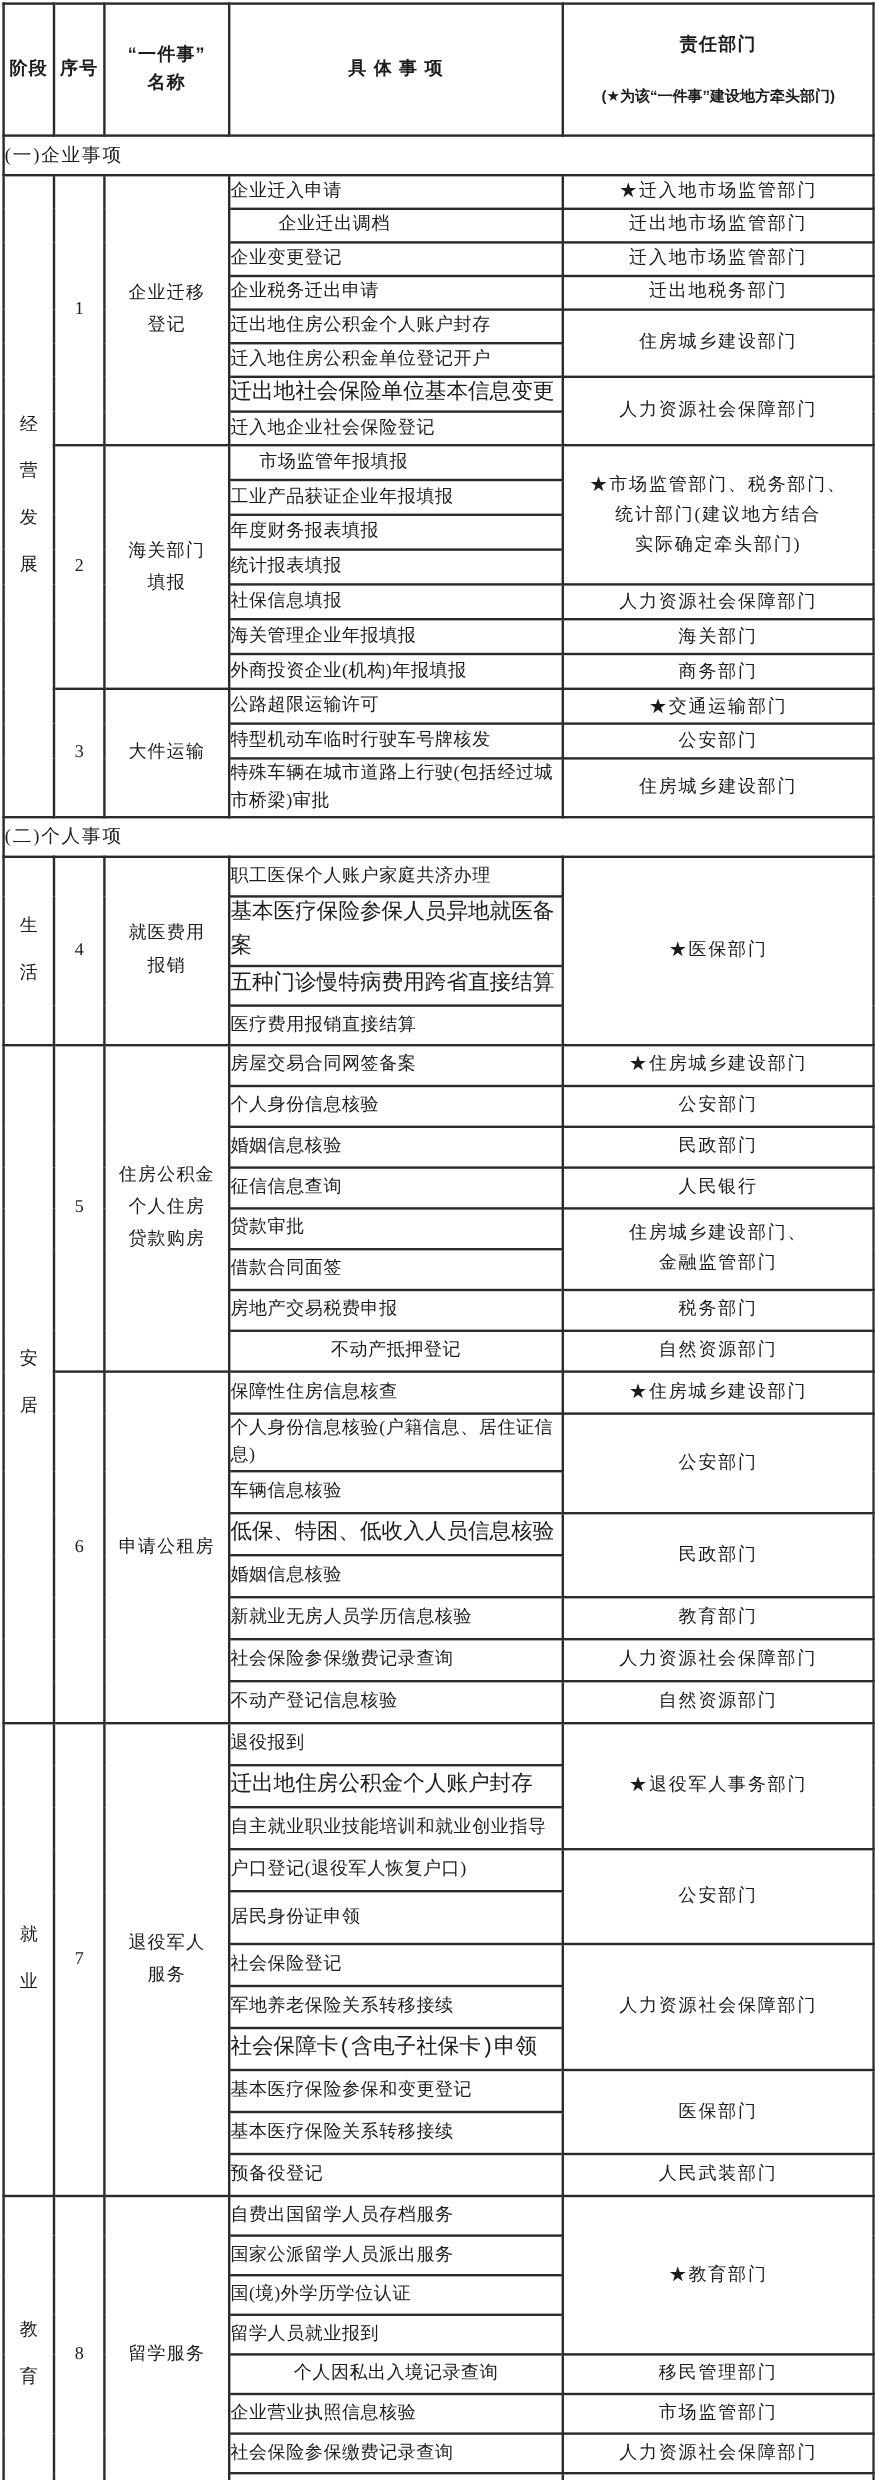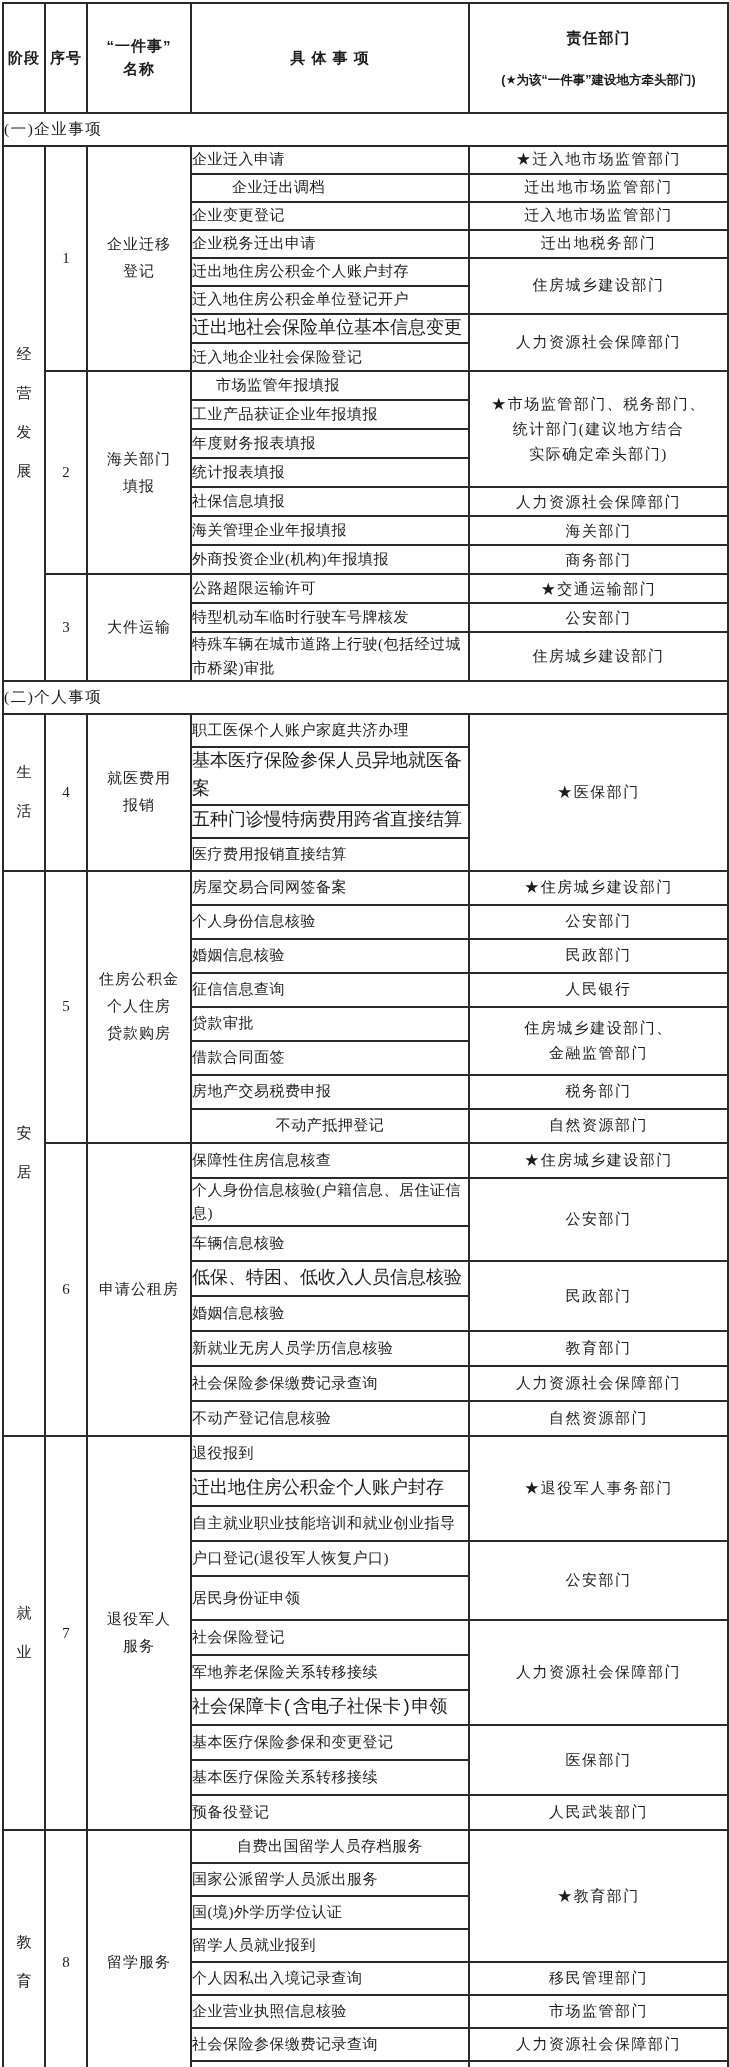--- a/index.html
+++ b/index.html
@@ -351,34 +351,34 @@
         <tr>
           <td class="item-cell" style="height: 35px;">预备役登记</td>
           <td class="dept-cell" rowspan="1">人民武装部门</td>
         </tr>
         <tr>
           <td class="stage-cell" rowspan="8">
             <div class="vert">教育</div>
           </td>
           <td class="no-cell" rowspan="8">8</td>
           <td class="name-cell" rowspan="8">留学服务</td>
-          <td class="item-cell" style="height: 33px; text-align: center;">自费出国留学人员存档服务</td>
+          <td class="item-cell" style="height: 33px;">自费出国留学人员存档服务</td>
           <td class="dept-cell" rowspan="4">★教育部门</td>
         </tr>
         <tr>
           <td class="item-cell" style="height: 33px;">国家公派留学人员派出服务</td>
         </tr>
         <tr>
           <td class="item-cell" style="height: 33px;">国(境)外学历学位认证</td>
         </tr>
         <tr>
           <td class="item-cell" style="height: 33px;">留学人员就业报到</td>
         </tr>
         <tr>
-          <td class="item-cell" style="height: 33px;">个人因私出入境记录查询</td>
+          <td class="item-cell" style="height: 33px; text-align: center;">个人因私出入境记录查询</td>
           <td class="dept-cell" rowspan="1">移民管理部门</td>
         </tr>
         <tr>
           <td class="item-cell" style="height: 33px;">企业营业执照信息核验</td>
           <td class="dept-cell" rowspan="1">市场监管部门</td>
         </tr>
         <tr>
           <td class="item-cell" style="height: 33px;">社会保险参保缴费记录查询</td>
           <td class="dept-cell" rowspan="1">人力资源社会保障部门</td>
         </tr>

